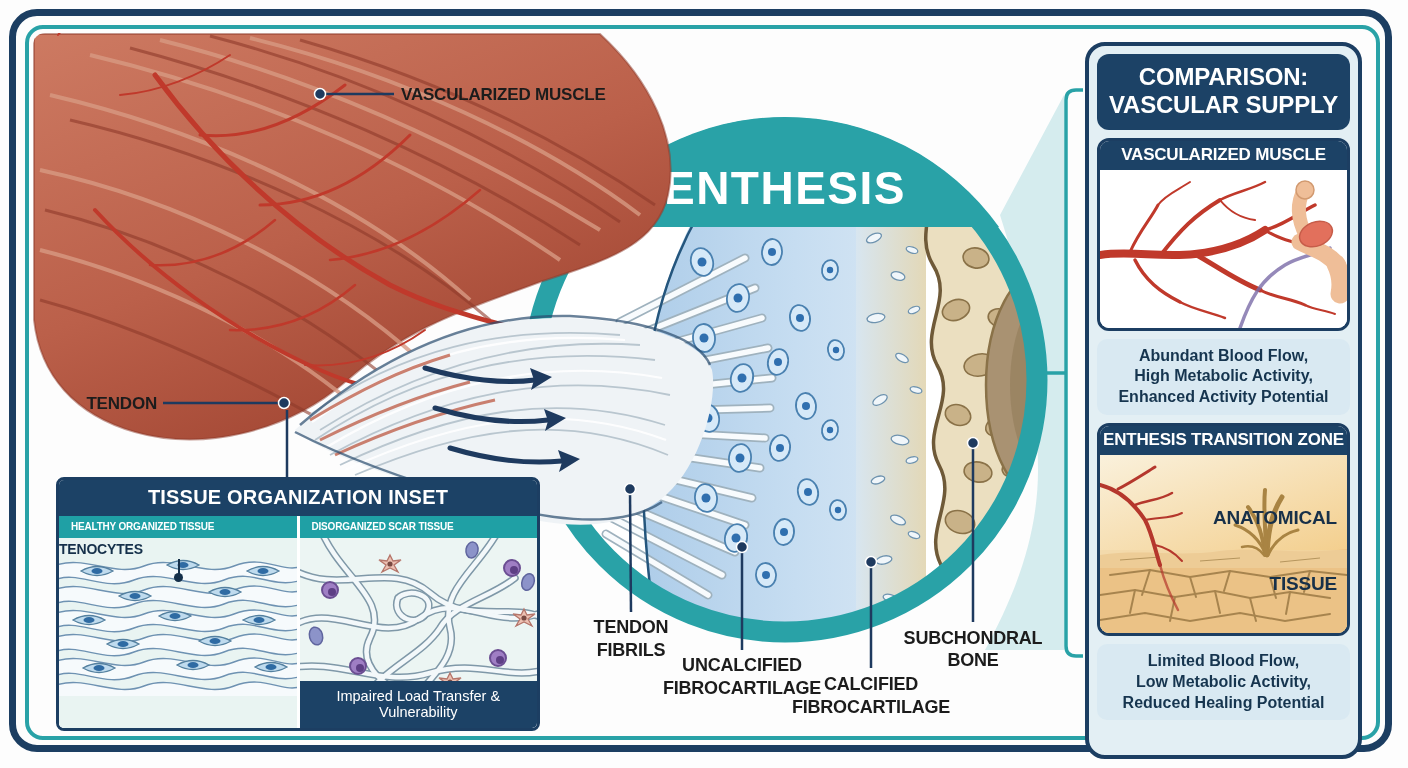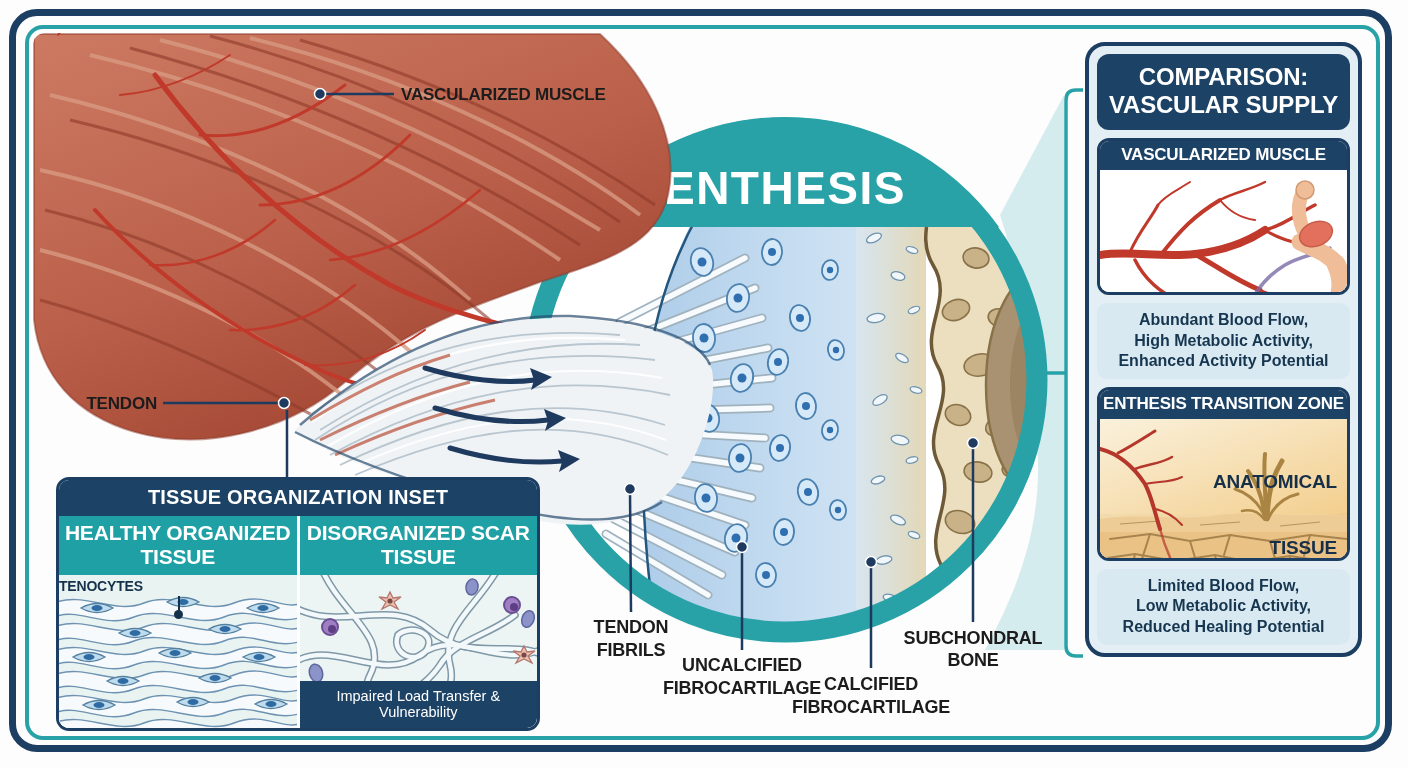--- a/index.html
+++ b/index.html
@@ -7,36 +7,36 @@
   .frame-outer{position:absolute;left:9px;top:9px;width:1383px;height:743px;border:7px solid #1C3E62;border-radius:28px;box-sizing:border-box;}
   .frame-teal{position:absolute;left:25px;top:25px;width:1355px;height:715px;border:4px solid #29A2A7;border-radius:18px;box-sizing:border-box;}
   svg.main{position:absolute;left:0;top:0;}
 
   
   .t-anno{font-family:"Liberation Sans",sans-serif;font-weight:700;font-size:17px;fill:#1C1C1C;letter-spacing:-0.2px;}
   .t-anno-mid{font-family:"Liberation Sans",sans-serif;font-weight:700;font-size:18px;fill:#1C1C1C;letter-spacing:-0.2px;text-anchor:middle;}
   .t-enthesis{font-family:"Liberation Sans",sans-serif;font-weight:700;font-size:46px;fill:#FFFFFF;letter-spacing:1.5px;text-anchor:middle;}
 
   
-  .inset{position:absolute;left:56px;top:477px;width:484px;height:254px;border:3px solid #1C3E62;border-radius:13px;background:#fff;overflow:hidden;display:flex;flex-direction:column;box-sizing:border-box;}
+  .inset{position:absolute;left:56px;top:477px;width:484px;height:254px;border:3px solid #1C3E62;border-radius:8px;background:#fff;overflow:hidden;display:flex;flex-direction:column;box-sizing:border-box;}
   .inset-title{background:#1C4266;color:#fff;font-weight:700;font-size:20px;text-align:center;padding:6px 0 7px;letter-spacing:.2px;}
   .inset-body{flex:1;display:flex;gap:3px;background:#fff;min-height:0;}
   .inset-col{flex:1;display:flex;flex-direction:column;min-width:0;}
-  .inset-sub{background:#1FA0A5;color:#fff;font-weight:700;font-size:21px;text-align:center;padding:5px 5px 6px;letter-spacing:-0.2px;}
+  .inset-sub{background:#1FA0A5;color:#fff;font-weight:700;font-size:10px;text-align:left;padding:5px 12px 6px;letter-spacing:-0.2px;}
   .inset-art{flex:1;position:relative;background:#E9F4F2;overflow:hidden;}
   .inset-art svg{position:absolute;left:0;top:0;}
   .inset-foot{background:#1C4266;color:#fff;text-align:center;padding:7px 2px 8px;}
   .foot-l{font-size:16px;}
   .foot-r{font-size:14.5px;}
   .tenocytes{position:absolute;left:0;right:0;top:3px;text-align:left;font-weight:700;font-size:14px;color:#15304A;letter-spacing:-0.2px;}
   .teno-line{position:absolute;left:50%;top:21px;width:2px;height:15px;background:#15304A;}
   .teno-dot{position:absolute;left:50%;top:35px;width:9px;height:9px;margin-left:-3.5px;border-radius:50%;background:#15304A;}
 
   
-  .panel{position:absolute;left:1085px;top:42px;width:277px;height:615px;box-sizing:border-box;border:4px solid #1C3E62;border-radius:20px;background:#E3EFF4;padding:8px;display:flex;flex-direction:column;gap:8px;}
+  .panel{position:absolute;left:1085px;top:42px;width:277px;height:717px;box-sizing:border-box;border:4px solid #1C3E62;border-radius:20px;background:#E3EFF4;padding:8px;display:flex;flex-direction:column;gap:8px;}
   .panel-header{background:#1C4266;border-radius:12px;color:#fff;font-weight:700;font-size:24px;text-align:center;padding:9px 0 10px;line-height:1.18;letter-spacing:-0.2px;}
   .panel-header span{display:block;}
   .card{border:3px solid #1C3E62;border-radius:12px;overflow:hidden;background:#fff;}
   .card-head{background:#1C4266;color:#fff;font-weight:700;font-size:17px;text-align:center;padding:4px 0 5px;letter-spacing:-0.2px;}
   .card-art{position:relative;display:block;line-height:0;}
   .caption{background:#D9E9F2;border-radius:10px;text-align:center;font-size:16px;font-weight:600;color:#16354F;padding:7px 2px;line-height:1.3;}
   .caption span{display:block;}
   .desert-overlay{position:absolute;right:10px;top:8px;text-align:right;font-weight:700;font-size:19px;color:#173049;line-height:1.08;letter-spacing:-0.2px;}
   .desert-overlay span{display:block;margin-top:45px;}
 </style>

